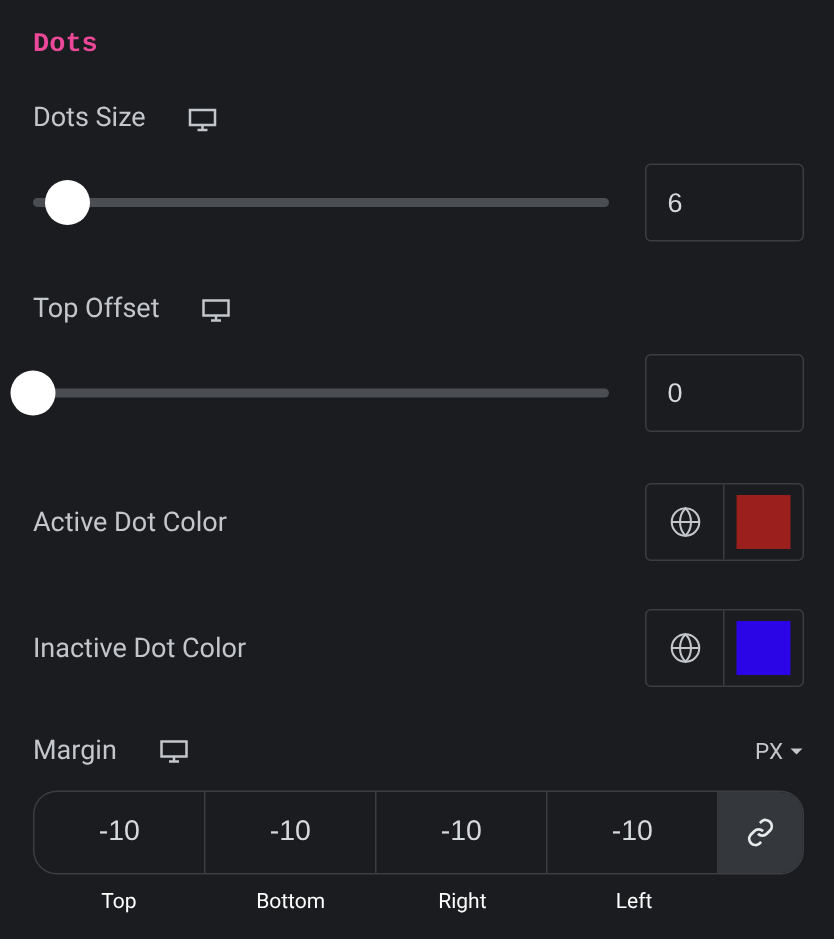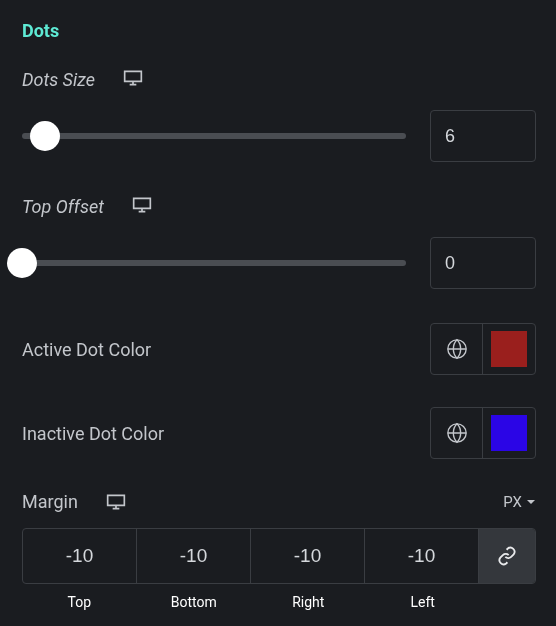--- a/index.html
+++ b/index.html
@@ -11,30 +11,30 @@
     background: #1a1c20;
     color: #d5d8dc;
     font-family: -apple-system, BlinkMacSystemFont, "Segoe UI", Roboto, sans-serif;
     width: 556px;
     height: 626px;
     padding: 20px 20px 20px 22px;
     font-size: 18px;
   }
   .section-title {
     font-weight: 700;
-    color: #5eead4;
+    color: #ec4899;
     font-size: 18px;
     margin-bottom: 28px;
+    font-family: Liberation Mono, monospace;
   }
   .label-row {
     display: flex;
-    align-items: flex-start;
+    align-items: flex-end;
     gap: 28px;
     margin-bottom: 20px;
-    font-style: italic;
   }
   .label-text {
     color: #c3c6cb;
     font-size: 18px;
   }
   .device-icon svg {
     width: 20px;
     height: 18px;
     fill: #c3c6cb;
     display: block;
@@ -144,21 +144,21 @@
     justify-content: space-between;
   }
   .unit-selector svg {
     width: 10px;
     height: 10px;
     fill: #c3c6cb;
   }
   .margin-inputs {
     display: flex;
     border: 1px solid #3a3d42;
-    border-radius: 4px;
+    border-radius: 16px;
     overflow: hidden;
     height: 56px;
   }
   .margin-cell {
     flex: 1;
     border-right: 1px solid #3a3d42;
     display: flex;
     align-items: center;
     justify-content: center;
   }

